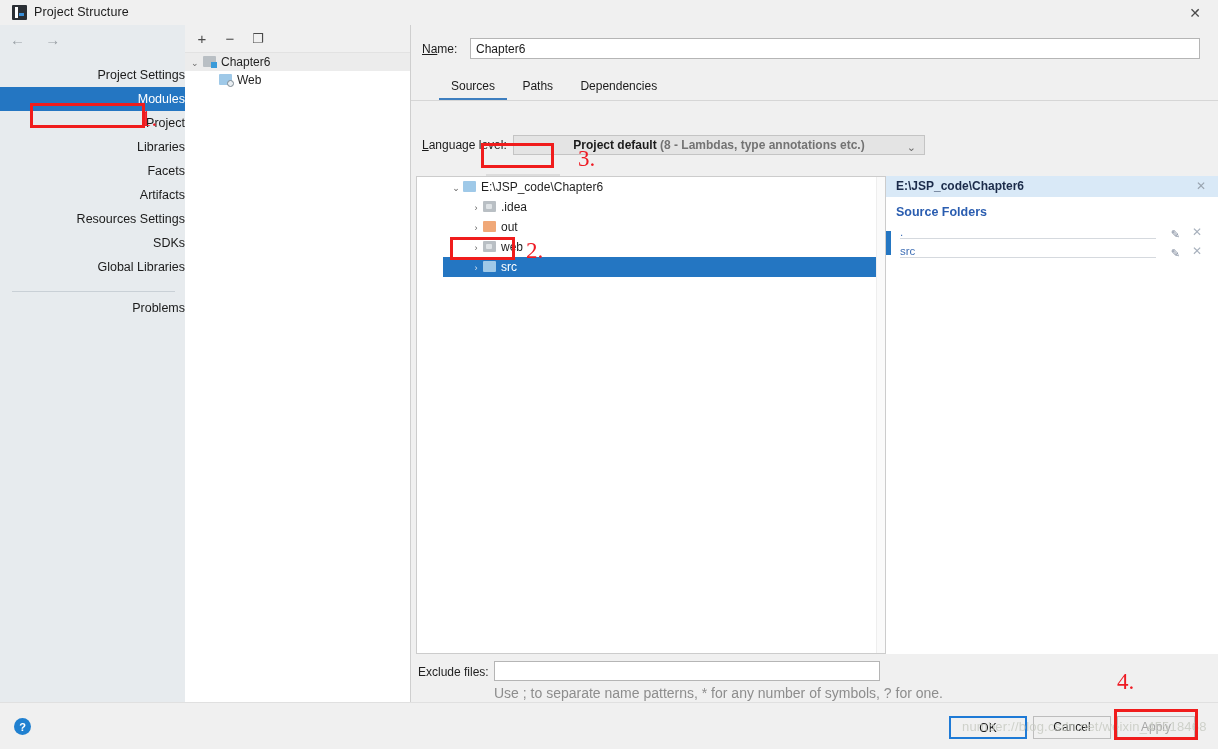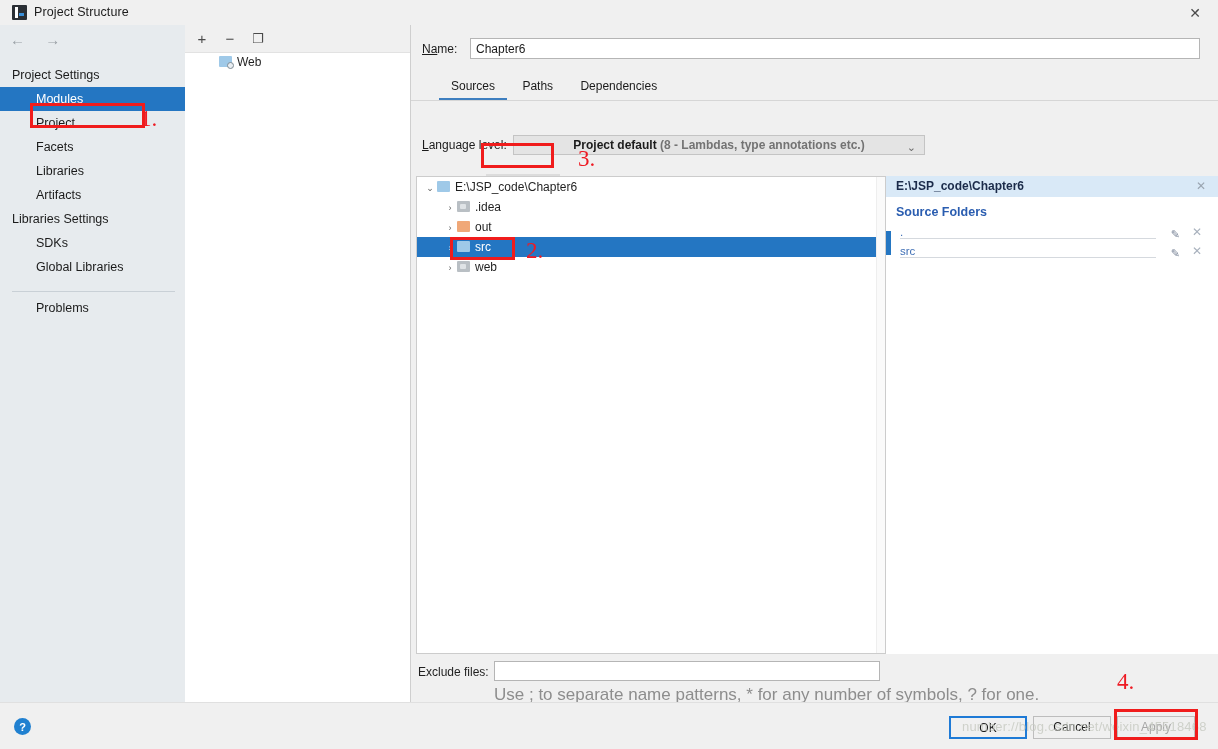--- a/index.html
+++ b/index.html
@@ -39,21 +39,21 @@
     font-size:14px;color:#4a4a4a;font-family:"Liberation Sans",sans-serif;
   }
 
   
   .nav{
     position:absolute;left:0;top:25px;width:185px;height:677px;
     background:#e7ebee;
   }
   .nav-arrows{position:absolute;left:10px;top:6px;color:#9aa0a6;font-size:15px;}
   .nav-arrows span{margin-right:16px;display:inline-block;}
-  .nav-list{position:absolute;left:0;top:38px;width:185px;}
+  .nav-list{position:absolute;left:0;top:38px;width:185px;text-align:right;}
   .nav-group{
     padding:5px 0 5px 12px;font-size:12.5px;color:#1b1b1b;
   }
   .nav-item{
     position:relative;padding:5px 0 5px 36px;font-size:12.5px;color:#1b1b1b;
     height:14px;line-height:14px;
   }
   .nav-item.sel{background:#2476c2;color:#ffffff;}
   .nav-sep{margin:12px 10px 4px 12px;border-top:1px solid #c9d0d6;}
 
@@ -146,21 +146,21 @@
   .ic-res{background:#b9bfc4;}
   .ic-res:after{content:"";position:absolute;right:-2px;top:0;width:6px;height:11px;background:#f0d67a;}
   .ic-tres{background:#b9bfc4;}
   .ic-tres:after{content:"";position:absolute;right:-2px;top:0;width:6px;height:11px;background:#f0d67a;}
   .ic-tres:before{content:"";position:absolute;left:0;top:3px;width:6px;height:6px;border-radius:50%;background:#e8843c;}
   .ic-exc{background:#f0a878;}
 
   
   .treepanel{
     position:absolute;left:416px;top:176px;width:470px;height:478px;
-    background:#ffffff;border:1px solid #cccccc;box-sizing:border-box;overflow:hidden;
+    background:#ffffff;border:1px solid #cccccc;box-sizing:border-box;overflow:hidden;padding-left:26px;
   }
   .trow{height:20px;line-height:20px;font-size:12px;white-space:nowrap;position:relative;}
   .trow .tch{display:inline-block;width:14px;text-align:center;color:#5e5e5e;font-size:9px;}
   .trow.sel{background:#2476c2;color:#ffffff;}
   .tfi{display:inline-block;width:13px;height:11px;vertical-align:-1px;margin-right:5px;border-radius:1px;position:relative;}
   .tfi.blue{background:#9fc9e8;}
   .tfi.gray{background:#b9bfc4;}
   .tfi.gray:after{content:"";position:absolute;left:3px;top:3px;width:6px;height:5px;background:#dfe3e6;border-radius:1px;}
   .tfi.orange{background:#f0a878;}
   .tree-scroll{position:absolute;right:0;top:0;width:8px;height:100%;background:#fafafa;border-left:1px solid #eee;}
@@ -190,21 +190,21 @@
   .folderrow .x{position:absolute;right:16px;top:0;color:#a8b1bd;font-size:12px;}
   .sel-stub{position:absolute;left:0;top:55px;width:5px;height:24px;background:#2476c2;}
 
   
   .excl{position:absolute;left:416px;top:661px;width:800px;}
   .excl-label{position:absolute;left:2px;top:4px;font-size:12px;}
   .excl-input{
     position:absolute;left:78px;top:0;width:386px;height:20px;
     background:#ffffff;border:1px solid #b5b5b5;box-sizing:border-box;
   }
-  .excl-hint{position:absolute;left:78px;top:24px;font-size:17px;color:#8d8d8d;}
+  .excl-hint{position:absolute;left:78px;top:24px;font-size:14px;color:#8d8d8d;}
 
   
   .footer{
     position:absolute;left:0;top:702px;width:1218px;height:47px;background:#f0f0f0;
     border-top:1px solid #e0e0e0;
   }
   .help{
     position:absolute;left:14px;top:15px;width:17px;height:17px;border-radius:50%;
     background:#2080d0;color:#ffffff;font-size:11px;font-weight:bold;
     display:flex;align-items:center;justify-content:center;
@@ -235,36 +235,39 @@
 
   <div class="nav">
     <div class="nav-arrows">
       <span>←</span>
       <span>→</span>
     </div>
     <div class="nav-list">
       <div class="nav-group">Project Settings</div>
       <div class="nav-item sel">Modules</div>
       <div class="nav-item">Project</div>
+      <div class="nav-item">Libraries</div>
       <div class="nav-item">Facets</div>
-      <div class="nav-item">Libraries</div>
       <div class="nav-item">Artifacts</div>
-      <div class="nav-group">Libraries Settings</div>
+      <div class="nav-group">Resources Settings</div>
       <div class="nav-item">SDKs</div>
       <div class="nav-item">Global Libraries</div>
       <div class="nav-sep"></div>
       <div class="nav-item">Problems</div>
     </div>
   </div>
 
   <div class="modcol">
     <div class="modtool">
       <div class="tb plus">+</div>
       <div class="tb minus">−</div>
       <div class="tb copy">❐</div>
+    </div>
+    <div class="mod-row">
+      <span class="chev">⌄</span><span class="ficon mod"></span><span>Chapter6</span>
     </div>
     <div class="mod-row child">
       <span class="ficon web"></span><span>Web</span>
     </div>
   </div>
 
   <div class="pane">
 
     <div class="name-row">
       <div class="lbl name-label"><span class="u">Na</span>me:</div>
@@ -303,25 +306,25 @@
   <div class="treepanel">
     <div class="trow" style="padding-left:6px;">
       <span class="tch">⌄</span><span class="tfi blue"></span><span>E:\JSP_code\Chapter6</span>
     </div>
     <div class="trow" style="padding-left:26px;">
       <span class="tch">›</span><span class="tfi gray"></span><span>.idea</span>
     </div>
     <div class="trow" style="padding-left:26px;">
       <span class="tch">›</span><span class="tfi orange"></span><span>out</span>
     </div>
+    <div class="trow" style="padding-left:26px;">
+      <span class="tch">›</span><span class="tfi gray"></span><span>web</span>
+    </div>
     <div class="trow sel" style="padding-left:26px;">
       <span class="tch" style="color:#dce8f4;">›</span><span class="tfi blue"></span><span>src</span>
-    </div>
-    <div class="trow" style="padding-left:26px;">
-      <span class="tch">›</span><span class="tfi gray"></span><span>web</span>
     </div>
     <div class="tree-scroll"></div>
   </div>
 
   <div class="rootpanel">
     <div class="sel-stub"></div>
     <div class="rootitem">
       <span>E:\JSP_code\Chapter6</span>
       <span class="x">✕</span>
     </div>

